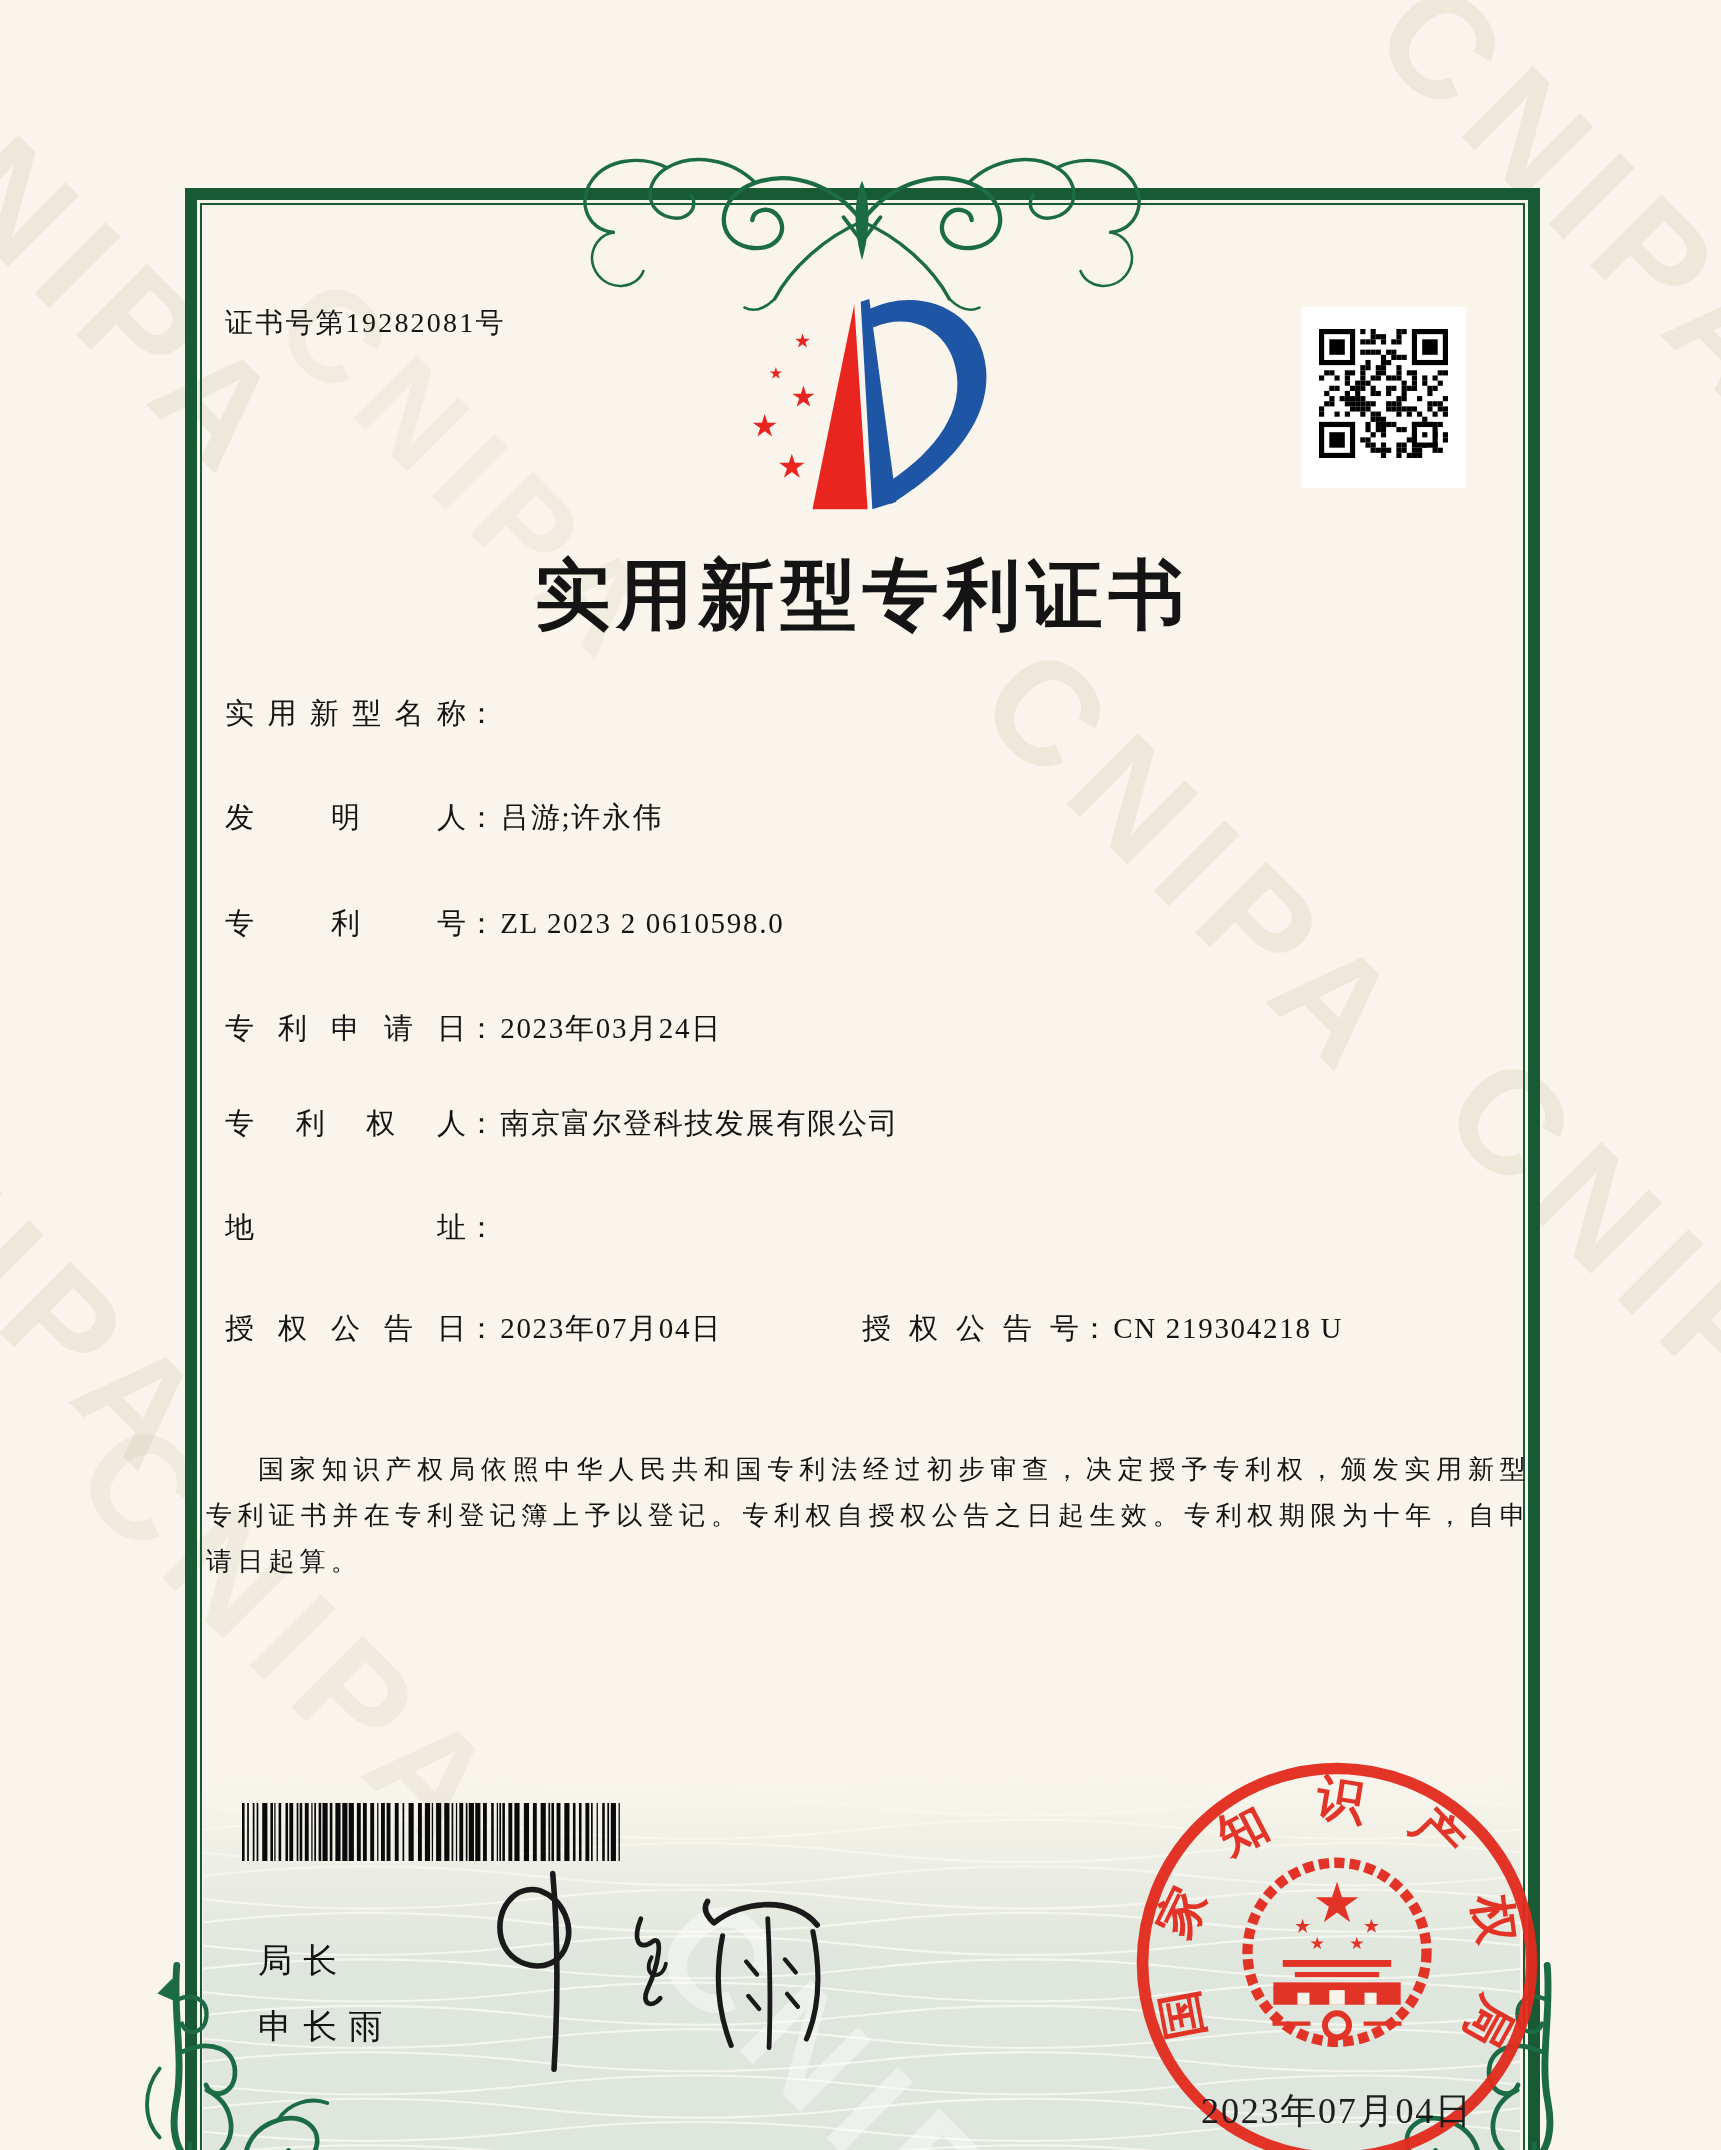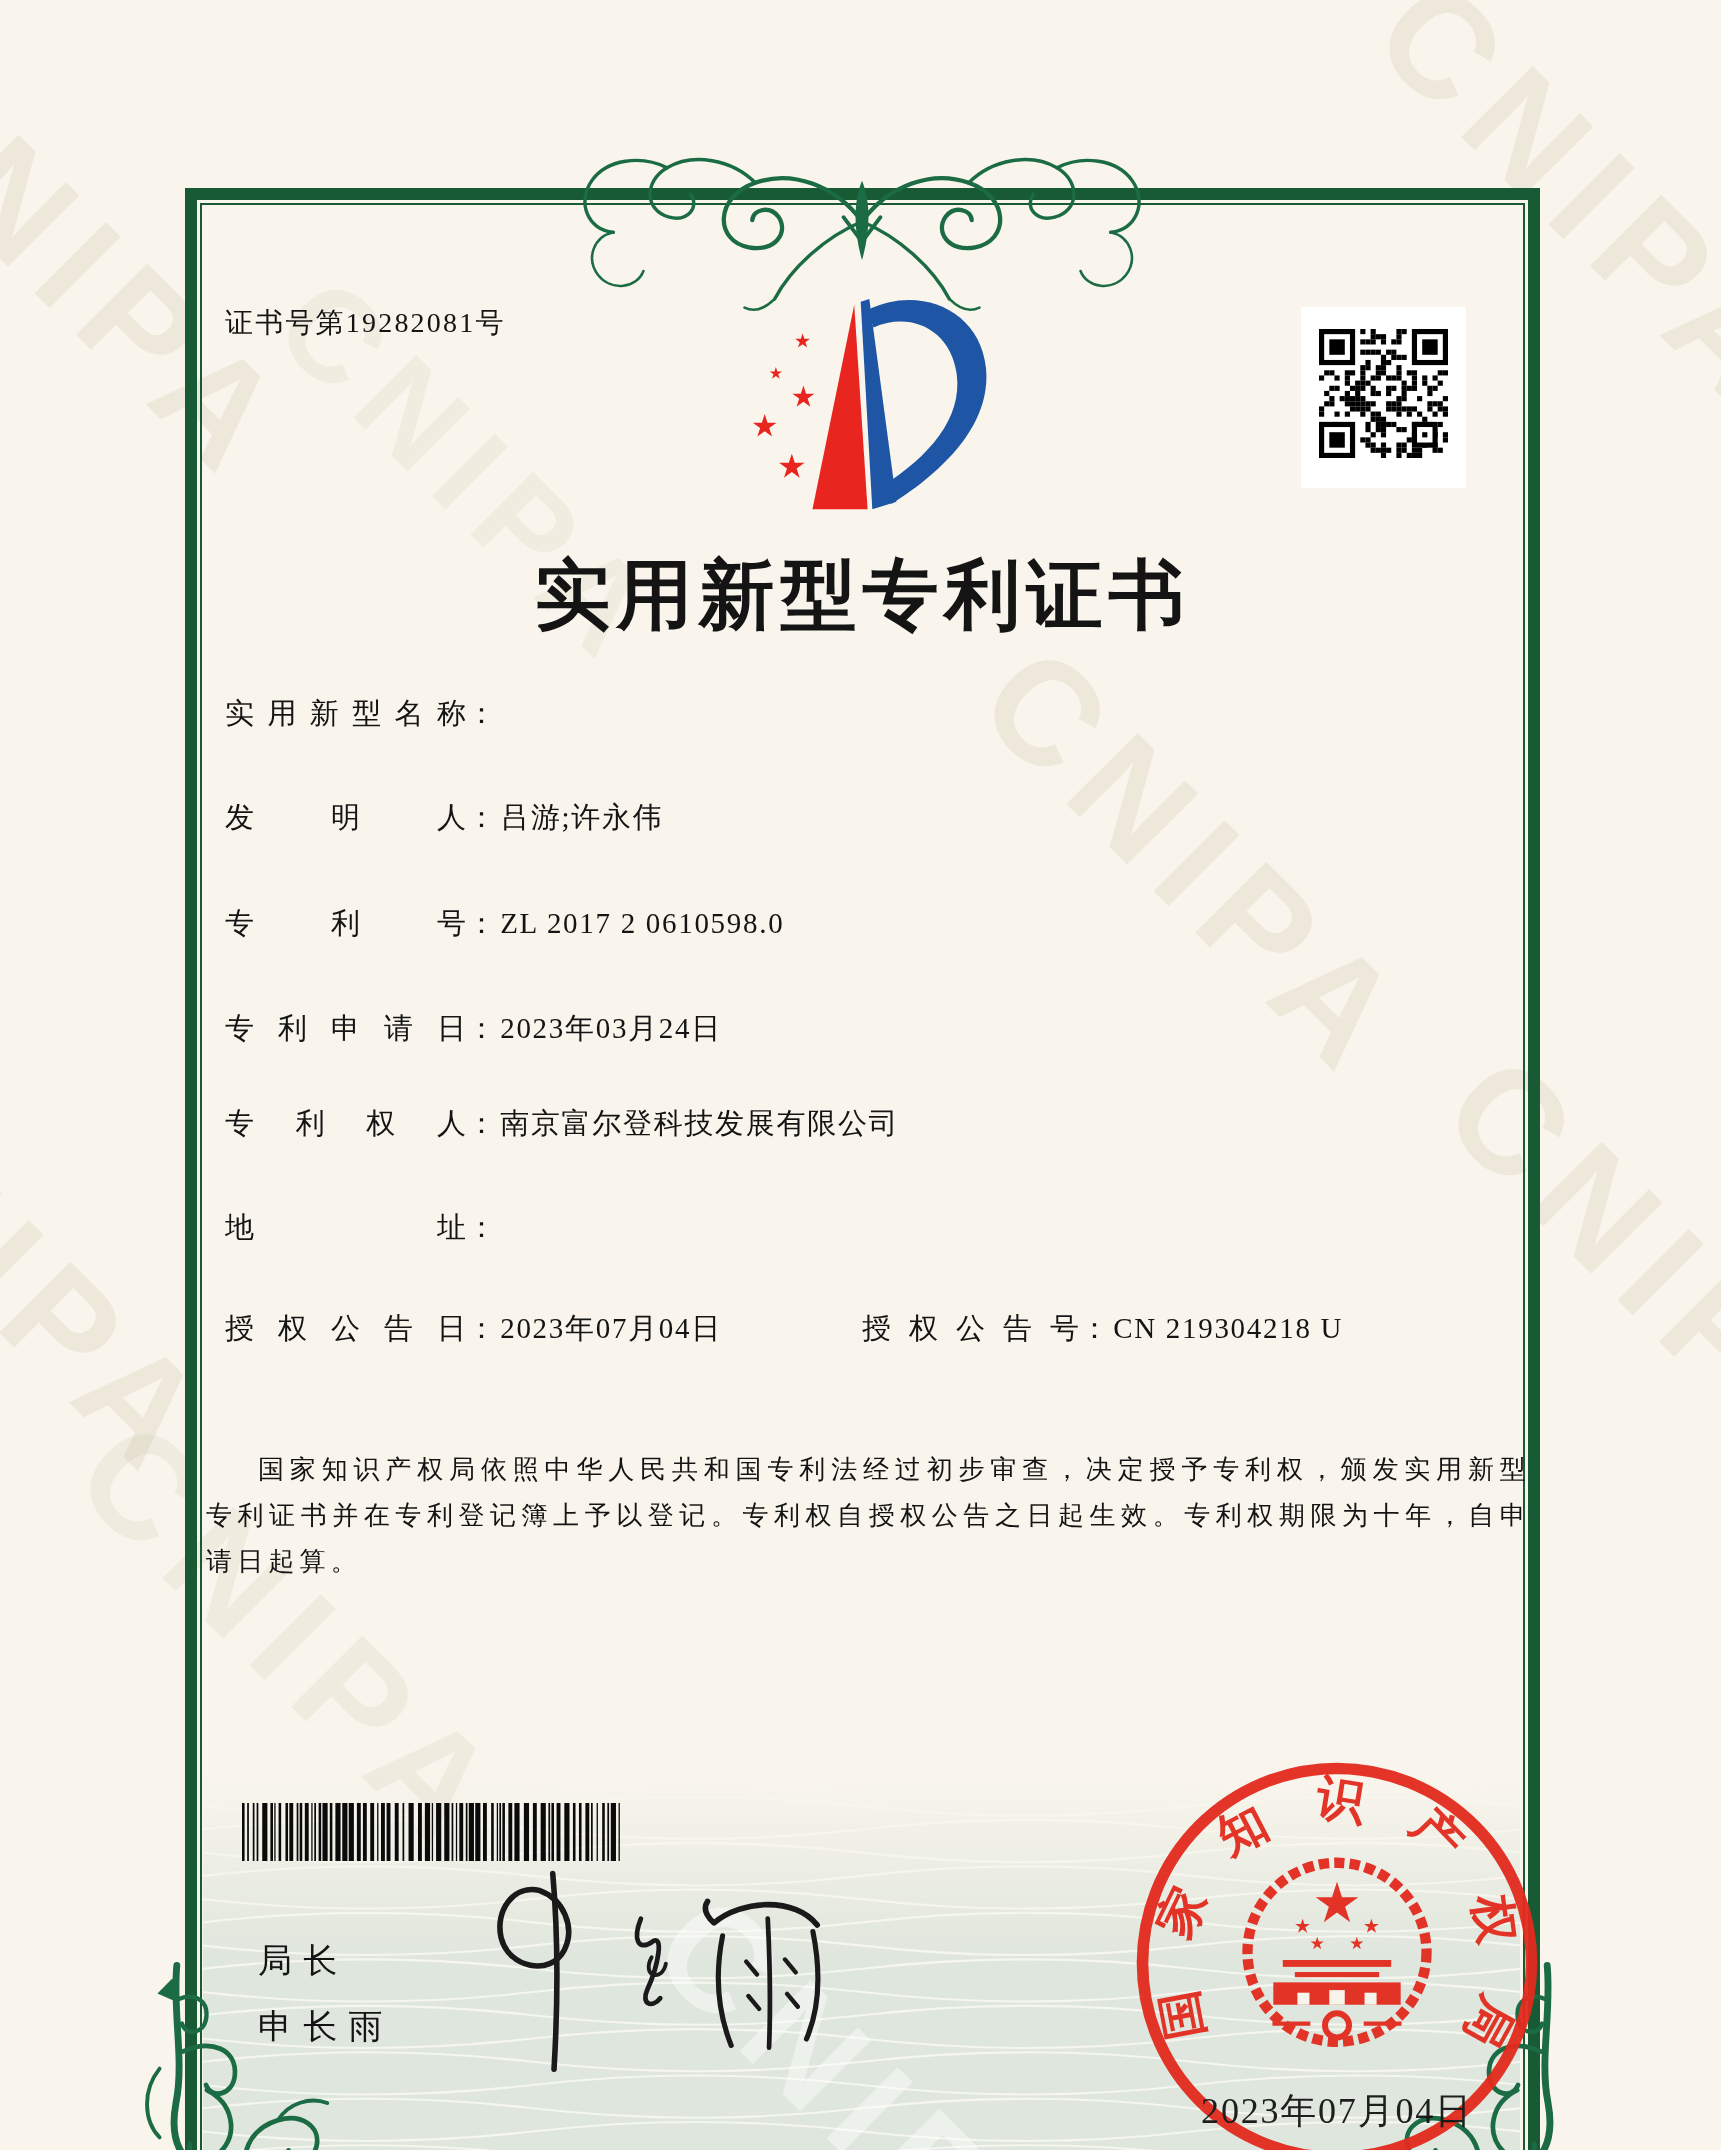--- a/index.html
+++ b/index.html
@@ -403,21 +403,21 @@
       <span class="colon">：</span>
       <span class="fvalue">吕游;许永伟</span>
   </div>
   <div class="row" style="top:906px">
     <span class="jchars w560">
         <span>专</span>
         <span>利</span>
         <span>号</span>
       </span>
       <span class="colon">：</span>
-      <span class="fvalue">ZL 2017 2 0610598.0</span>
+      <span class="fvalue">ZL 2023 2 0610598.0</span>
   </div>
   <div class="row" style="top:1011px">
     <span class="jchars w560">
         <span>专</span>
         <span>利</span>
         <span>申</span>
         <span>请</span>
         <span>日</span>
       </span>
       <span class="colon">：</span>

